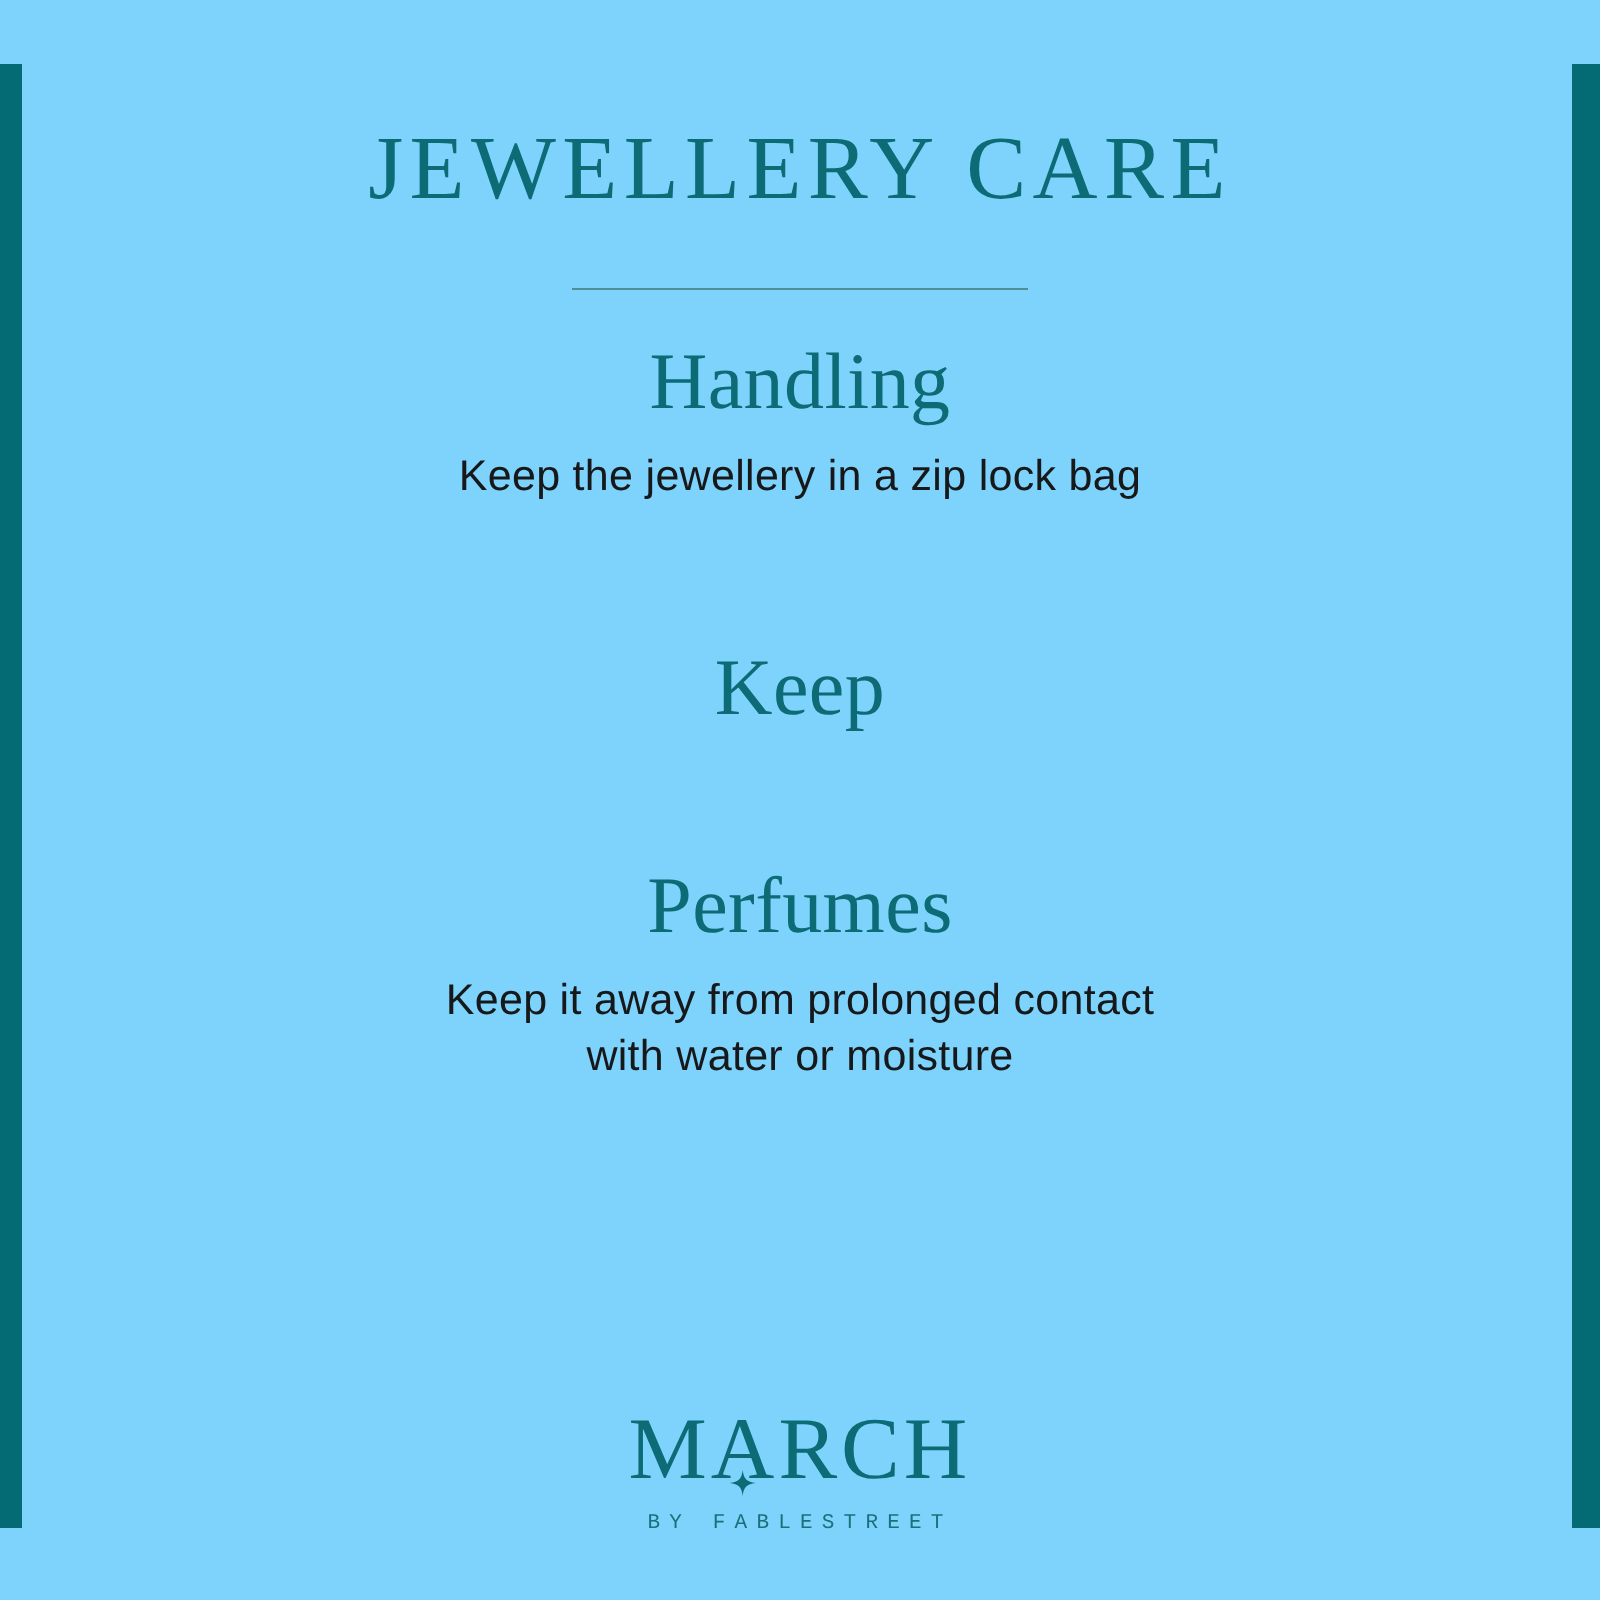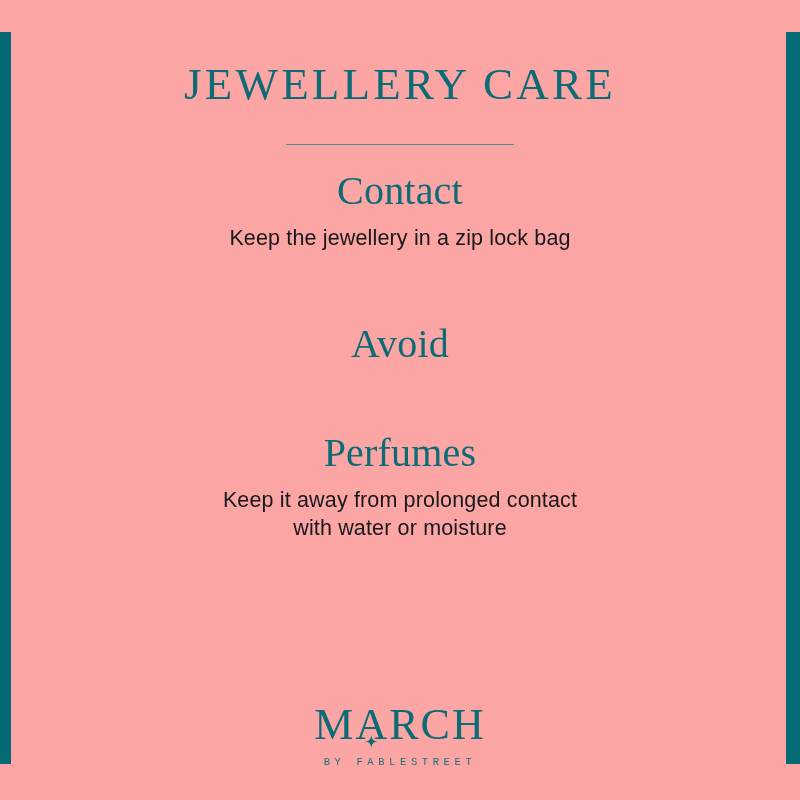--- a/index.html
+++ b/index.html
@@ -13,21 +13,21 @@
     overflow: hidden;
     background: #e9f0f2;
     font-family: "Liberation Sans", sans-serif;
     -webkit-font-smoothing: antialiased;
   }
 
   #poster {
     position: relative;
     width: 800px;
     height: 800px;
-    background: #fca5a5;
+    background: #7dd3fc;
     box-sizing: border-box;
   }
 
   
   .edge-rule {
     position: absolute;
     top: 32px;
     height: 732px;
     background: #046a74;
   }
@@ -155,26 +155,26 @@
   <div class="content">
 
     <div class="title-block">
       <h1 class="poster-title">JEWELLERY CARE</h1>
       <div class="title-divider"></div>
     </div>
 
     <div class="sections">
 
       <div class="care-section">
-        <h2 class="section-heading">Contact</h2>
+        <h2 class="section-heading">Handling</h2>
         <p class="section-body">Keep the jewellery in a zip lock bag</p>
       </div>
 
       <div class="care-section">
-        <h2 class="section-heading">Avoid</h2>
+        <h2 class="section-heading">Keep</h2>
       </div>
 
       <div class="care-section">
         <h2 class="section-heading">Perfumes</h2>
         <p class="section-body">Keep it away from prolonged contact
 with water or moisture</p>
       </div>
 
     </div>
 

